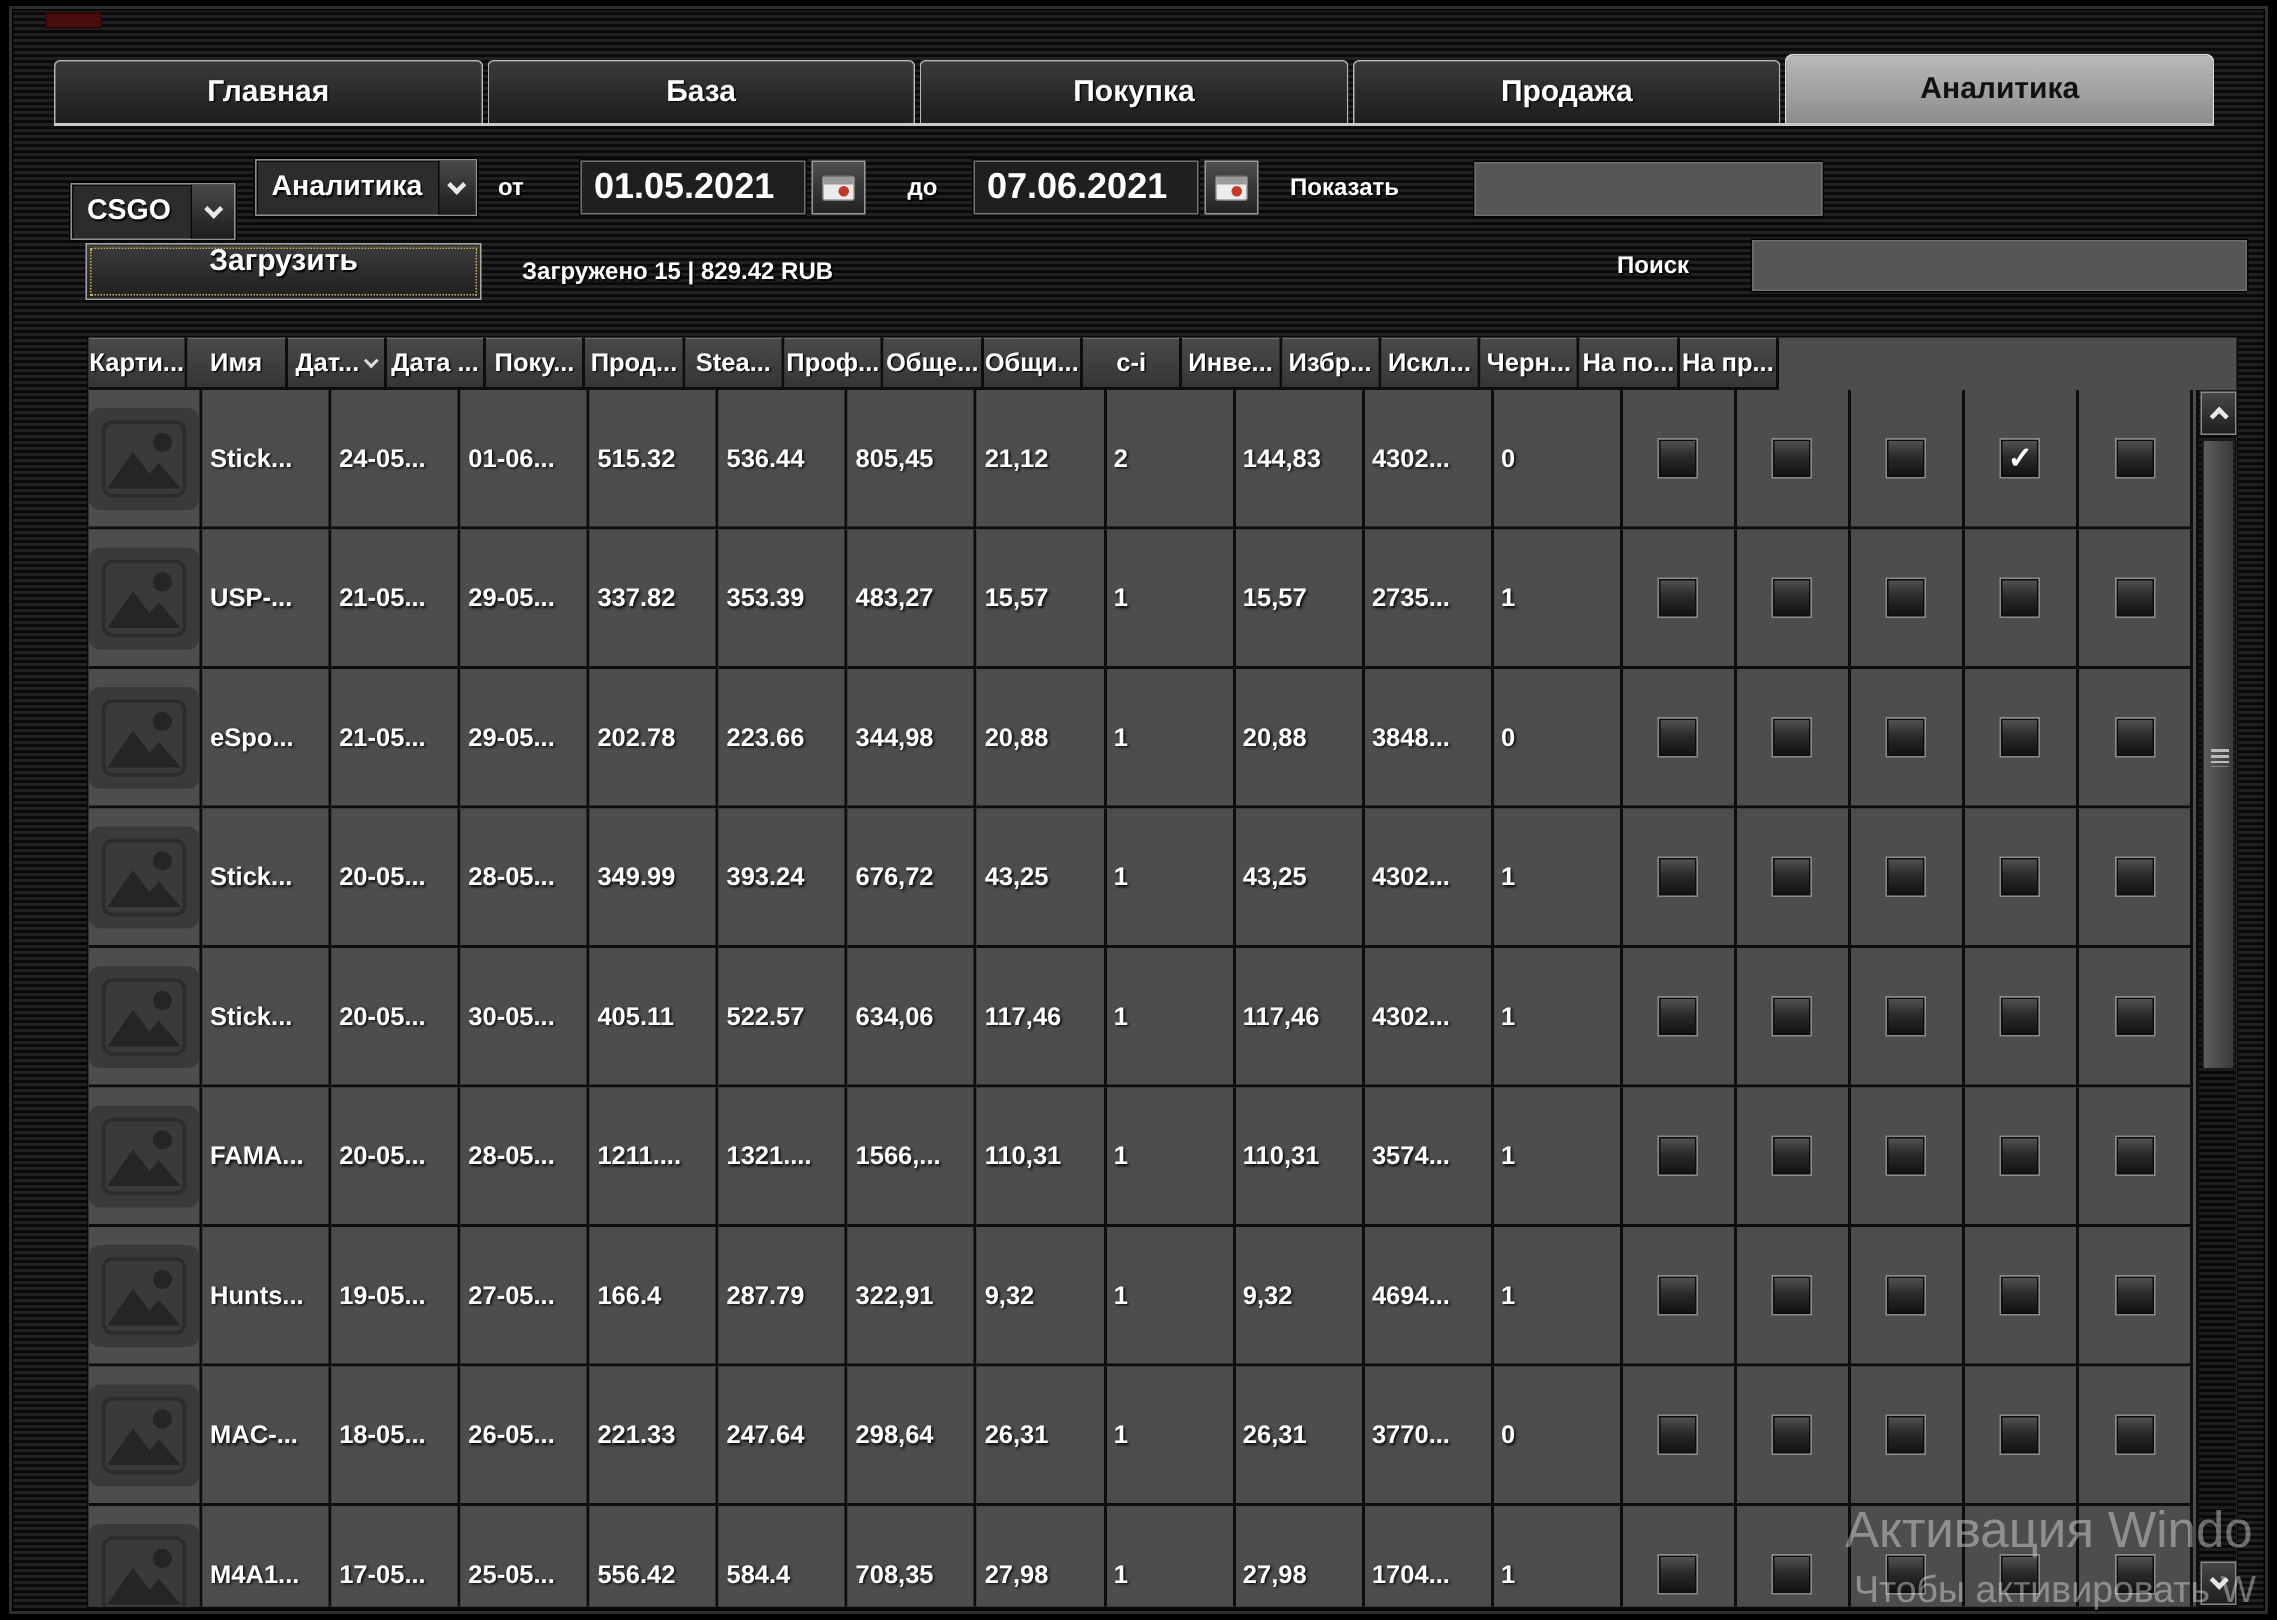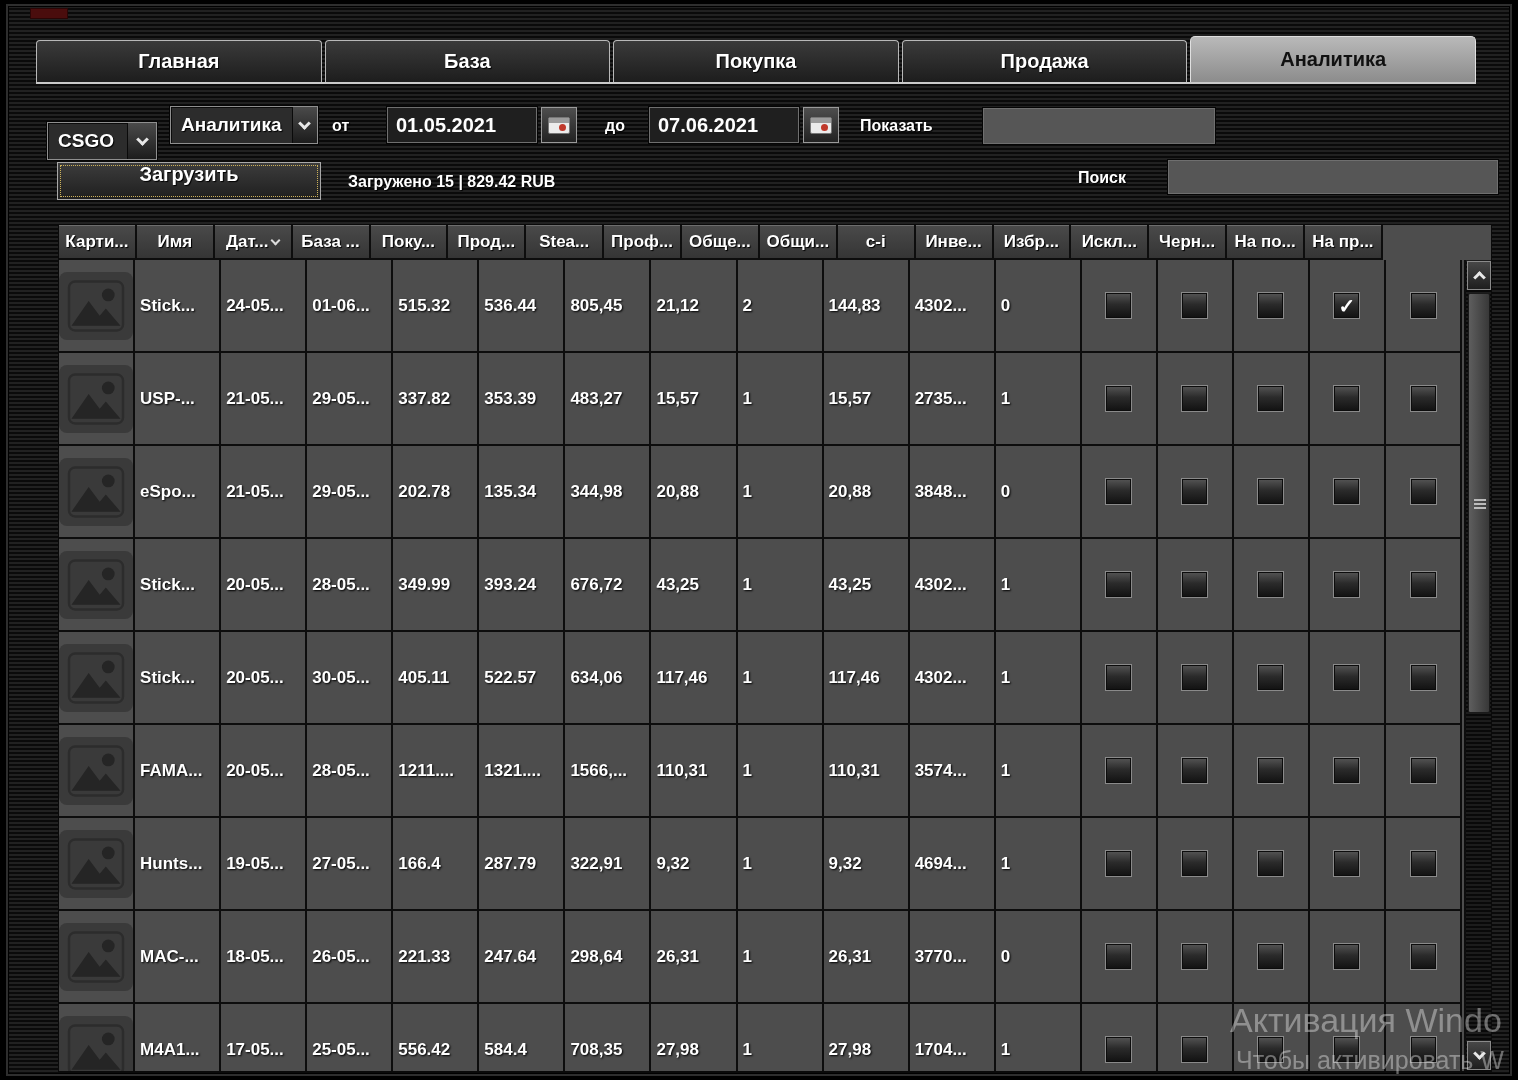--- a/index.html
+++ b/index.html
@@ -69,21 +69,21 @@
     transform:rotate(45deg); margin-top:-4px;
   }
   .chev-up {
     width:9px; height:9px; border-right:3px solid #e8e8e8; border-bottom:3px solid #e8e8e8;
     transform:rotate(-135deg); margin-bottom:-4px;
   }
   .date-input, .text-input {
     position:absolute; height:36px;
     background:#1f1f1f; border:1px solid #6f6f6f;
     box-shadow:0 0 0 1px #050505;
-    color:#fff; font-weight:bold; font-size:20px;
+    color:#fff; font-weight:bold; font-size:24px;
     font-family:"Liberation Sans", sans-serif;
     padding:0 8px; outline:none;
   }
   .text-input.gray { background:#565656; }
   .icon-btn {
     position:absolute; width:36px; height:36px;
     background:linear-gradient(#4e4e4e,#222);
     border:1px solid #9a9a9a;
     display:flex; align-items:center; justify-content:center;
   }
@@ -101,21 +101,21 @@
   .push-btn .focus-ring {
     position:absolute; inset:2px; border:1px dotted #cdb25a; pointer-events:none;
   }
 
   
   .grid {
     position:absolute; left:50px; top:218px; width:1434px; height:848px;
     overflow:hidden; background:#4d4d4d;
     border:1px solid #0a0a0a;
   }
-  .thead { display:flex; height:35px; width:1324px; }
+  .thead { display:flex; height:35px; width:1127px; }
   .th {
     flex:1; background:linear-gradient(#4a4a4a,#353535);
     border-right:2px solid #0d0d0d; border-bottom:2px solid #0d0d0d;
     box-shadow:inset 0 1px 0 #6e6e6e;
     color:#fff; font-weight:bold; font-size:17px;
     display:flex; align-items:center; justify-content:center; gap:4px;
     text-shadow:1px 1px 1px #000; white-space:nowrap; overflow:hidden;
   }
   .th .sort-chev {
     width:7px; height:7px; border-right:2px solid #ddd; border-bottom:2px solid #ddd;
@@ -235,21 +235,21 @@
           <span>Карти...</span>
         </div>
         <div class="th">
           <span>Имя</span>
         </div>
         <div class="th">
           <span>Дат...</span>
           <span class="sort-chev"></span>
         </div>
         <div class="th">
-          <span>База ...</span>
+          <span>Дата ...</span>
         </div>
         <div class="th">
           <span>Поку...</span>
         </div>
         <div class="th">
           <span>Прод...</span>
         </div>
         <div class="th">
           <span>Stea...</span>
         </div>
@@ -419,21 +419,21 @@
           <div class="td">
             <span>21-05...</span>
           </div>
           <div class="td">
             <span>29-05...</span>
           </div>
           <div class="td">
             <span>202.78</span>
           </div>
           <div class="td">
-            <span>135.34</span>
+            <span>223.66</span>
           </div>
           <div class="td">
             <span>344,98</span>
           </div>
           <div class="td">
             <span>20,88</span>
           </div>
           <div class="td">
             <span>1</span>
           </div>

